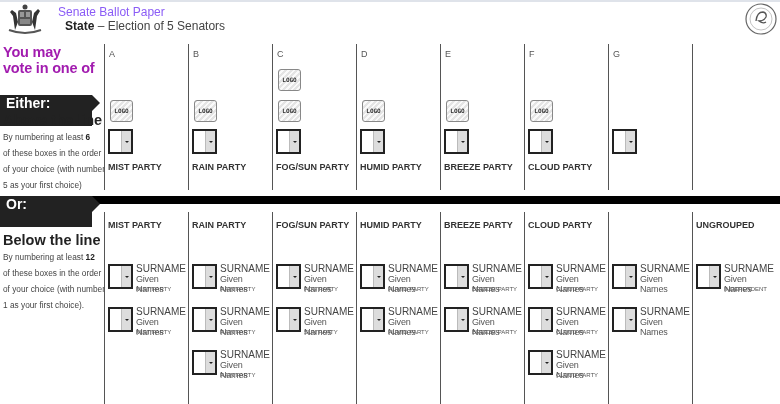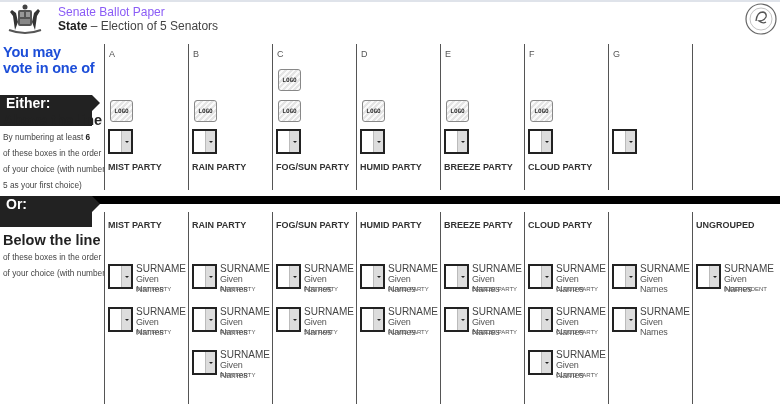--- a/index.html
+++ b/index.html
@@ -5,25 +5,25 @@
   * { box-sizing: border-box; margin: 0; padding: 0; }
   html, body { width: 780px; height: 404px; overflow: hidden; background: #fff; }
   body { font-family: "Liberation Sans", sans-serif; color: #222; position: relative; }
 
   .topline { position: absolute; left: 0; top: 0; width: 780px; height: 2px; background: #dfe3ea; }
 
   .header { position: absolute; left: 0; top: 0; width: 780px; height: 38px; }
   .crest { position: absolute; left: 3px; top: 2px; width: 44px; height: 34px; }
   .title1 { position: absolute; left: 58px; top: 5px; font-size: 12px; color: #8b5cf6; }
   .title2 { position: absolute; left: 58px; top: 19px; font-size: 12px; color: #444; }
-  .title2 b { color: #222; }
+  .title2 b { color: #222; margin-left: 7px; }
   .seal { position: absolute; left: 744px; top: 2px; width: 34px; height: 34px; }
 
   
-  .intro { position: absolute; left: 3px; top: 44px; width: 100px; font-weight: bold; font-size: 14.5px; line-height: 16px; color: #1d4ed8; letter-spacing: -0.2px; }
+  .intro { position: absolute; left: 3px; top: 44px; width: 100px; font-weight: bold; font-size: 14.5px; line-height: 16px; color: #a21caf; letter-spacing: -0.2px; }
   .arrowtag { position: absolute; left: 0; height: 31px; background: #222; color: #fff; font-weight: bold; font-size: 14px; line-height: 17px; padding-left: 6px; width: 92px; }
   .arrowtag::after { content: ""; position: absolute; right: -8px; top: 0; border-top: 8.5px solid transparent; border-bottom: 8.5px solid transparent; border-left: 8px solid #222; }
   .subhead { position: absolute; left: 3px; font-weight: bold; font-size: 14.5px; color: #222; }
   .instr { position: absolute; left: 3px; width: 104px; font-size: 8.3px; line-height: 16px; color: #444; }
   .instr b { color: #222; }
 
   
   .atl-col { position: absolute; top: 44px; width: 84px; height: 146px; border-left: 1px solid #555; }
   .col-letter { position: absolute; left: 4px; top: 5px; font-size: 9px; color: #555; }
   .logo { position: absolute; left: 5px; width: 23px; height: 22px; border: 1px solid #888; border-radius: 3px;
@@ -138,22 +138,24 @@
       <div class="drop"></div>
     </div>
 </div>
 <div class="atl-col" style="left:692px;"></div>
 
 <div class="divider"></div>
 
 <div class="arrowtag" style="top:196px;">Or:</div>
 <div class="subhead" style="top:232px;">Below the line</div>
 <div class="instr" style="top:249px;">
+  <div><span>By numbering at least </span><b>12</b></div>
   <div>of these boxes in the order</div>
   <div>of your choice (with number</div>
+  <div>1 as your first choice).</div>
 </div>
 
 <div class="btl-col" style="left:104px;">
   <div class="btl-head">MIST PARTY</div>
   <div class="cand" style="top:52px;">
     <div class="vbox">
         <div class="drop"></div>
       </div>
     <div class="sn">SURNAME</div>
     <div class="gn">Given Names</div>

